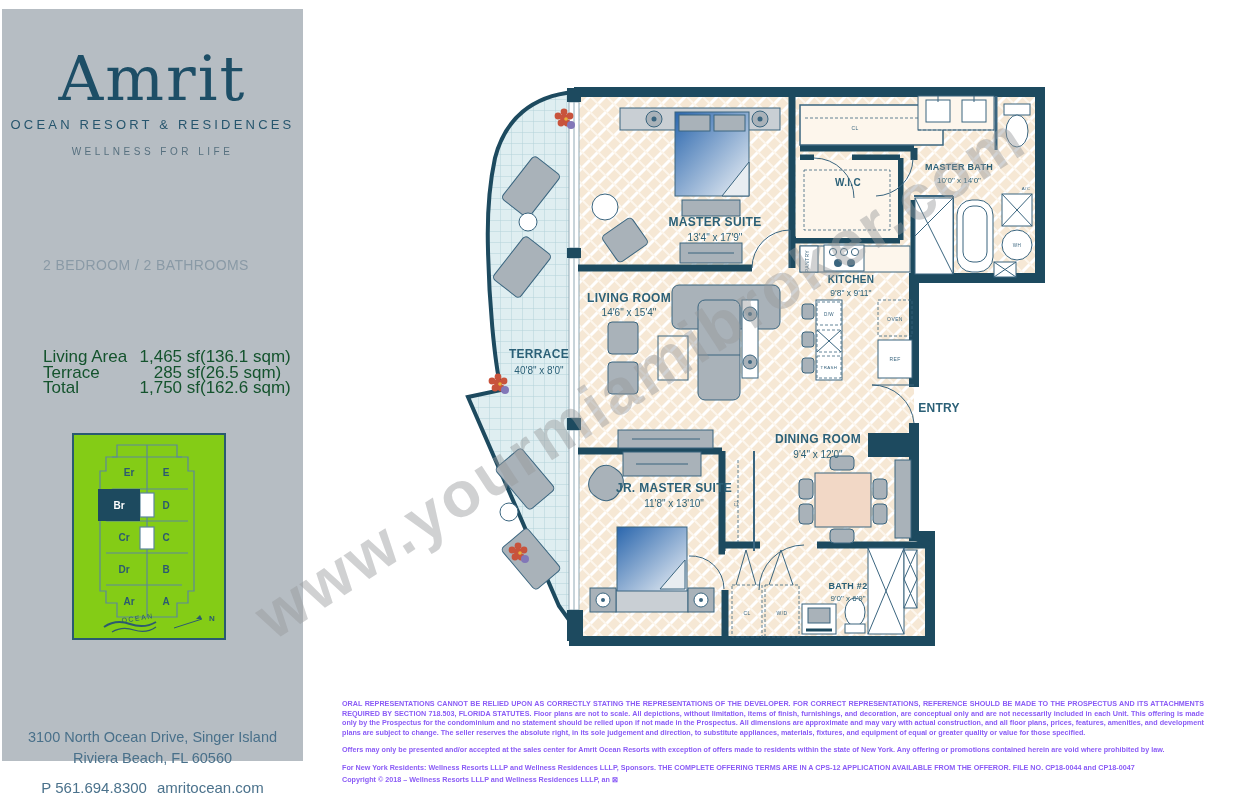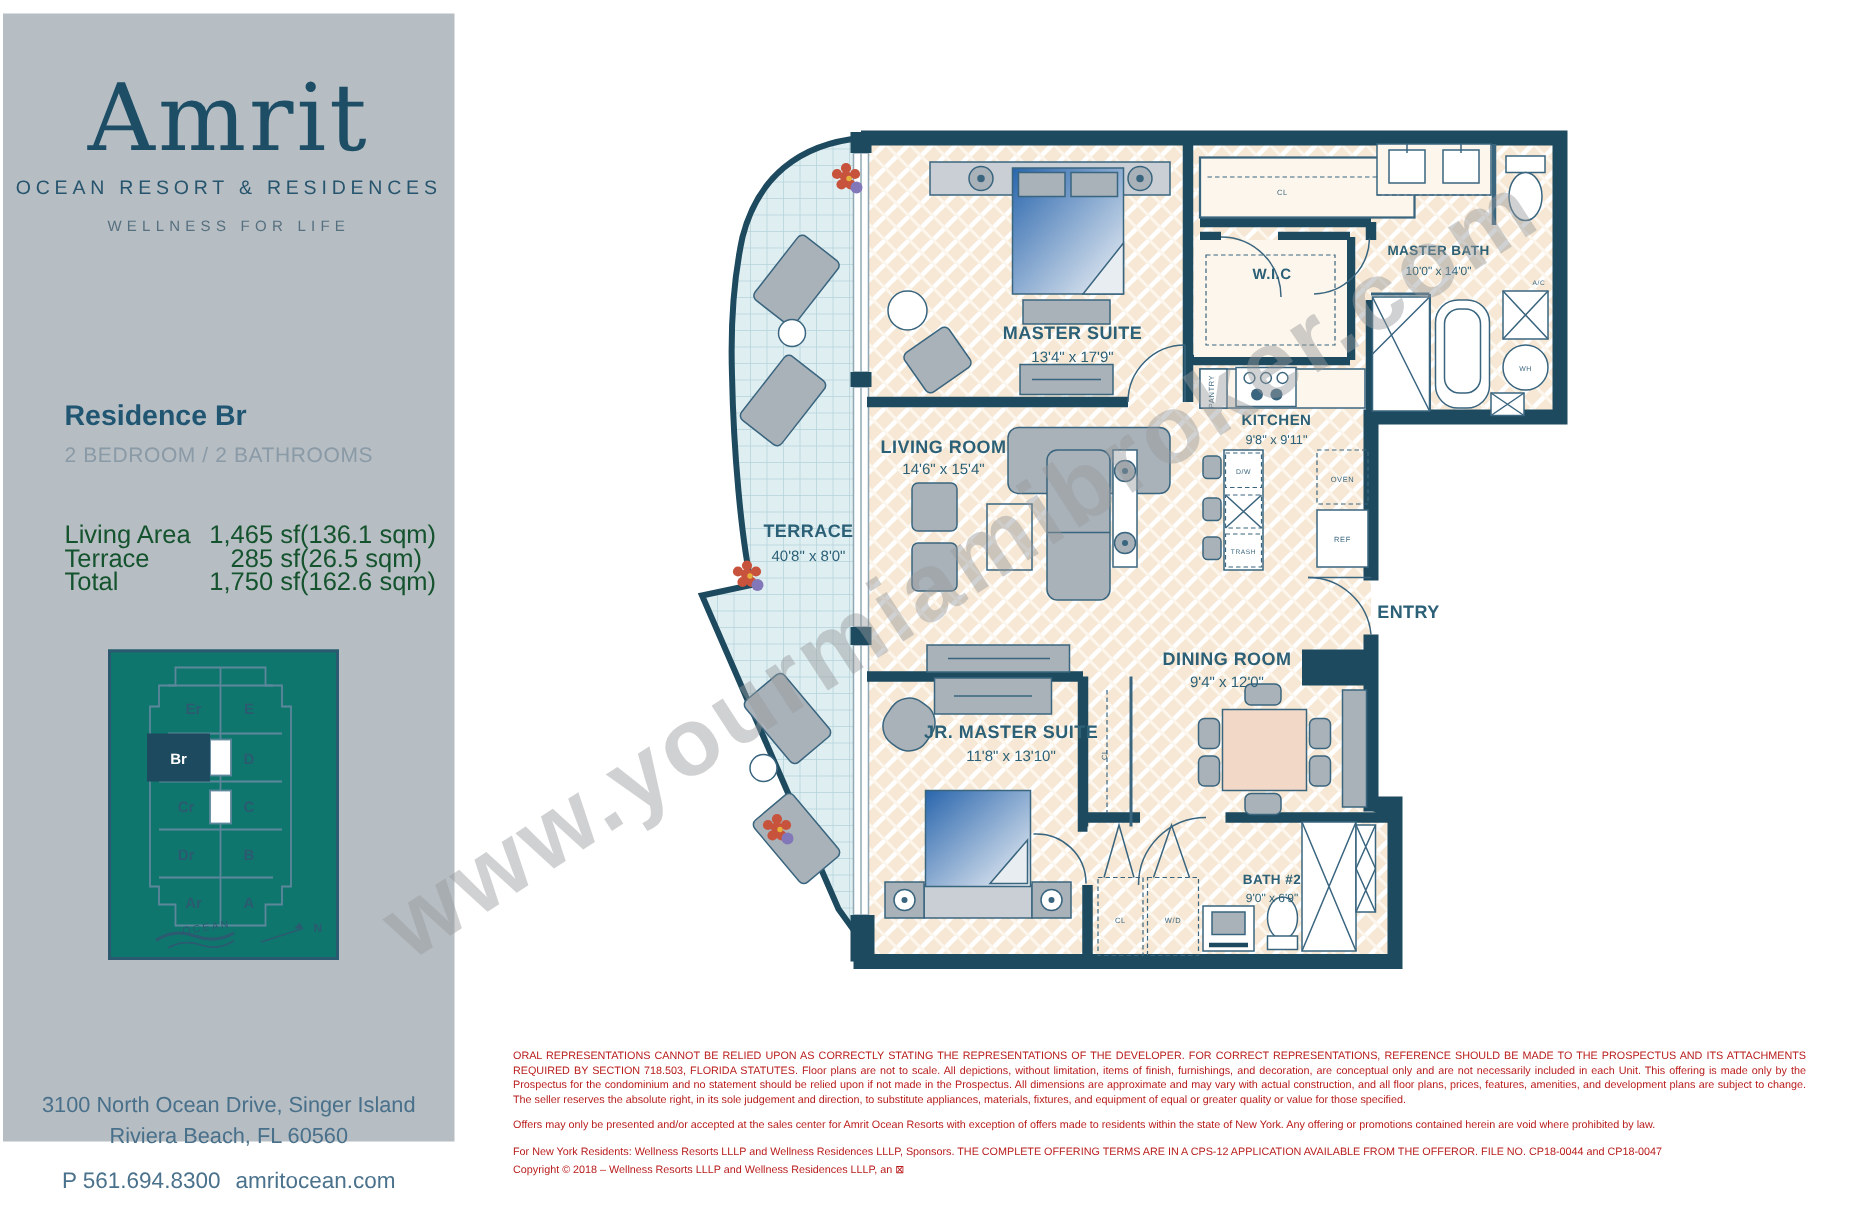--- a/index.html
+++ b/index.html
@@ -12,31 +12,31 @@
   .logo .sub{font-size:13px;letter-spacing:3.2px;color:#26556d;margin-top:6px;}
   .logo .tag{font-size:10px;letter-spacing:3.5px;color:#57707f;margin-top:14px;}
   .titleblock{position:absolute;left:41px;top:242px;width:240px;color:#1d566f;}
   .tower{font-size:27px;font-weight:bold;letter-spacing:.2px;}
   .residence{font-size:19px;font-weight:bold;margin-top:16px;color:#205672;}
   .config{font-size:14px;color:#8a9aa6;margin-top:6px;letter-spacing:.4px;}
   .stats{position:absolute;left:41px;top:340px;width:222px;font-size:17px;color:#14532d;}
   .stats .row{display:grid;grid-template-columns:95px 62px 92px;margin-bottom:.5px;line-height:15px;}
   .stats .sf{text-align:right;}
   .stats .sqm{}
-  .keyplan{position:absolute;left:70px;top:424px;width:150px;height:203px;background:#0f766e;
+  .keyplan{position:absolute;left:70px;top:424px;width:150px;height:203px;background:#84cc16;
            border:2px solid #2b5a70;}
   .address{position:absolute;left:0;top:718px;width:100%;text-align:center;color:#49708a;font-size:14.5px;line-height:21px;}
   .phone-row{margin-top:8px;display:flex;justify-content:center;gap:10px;font-size:15px;color:#4b728c;}
   
   .plan-svg{position:absolute;left:302px;top:0;}
   .watermark{position:absolute;left:150px;top:340px;width:980px;text-align:center;
              font-size:64px;font-weight:bold;letter-spacing:3px;color:rgba(150,152,155,.45);
              transform:rotate(-33deg);pointer-events:none;z-index:6;}
   
-  .legal{position:absolute;left:342px;top:699px;width:862px;color:#b91c1c;}
+  .legal{position:absolute;left:342px;top:699px;width:862px;color:#8b5cf6;font-weight:bold;}
   .legal p{margin:0 0 8px 0;font-size:7.2px;line-height:9.6px;text-align:justify;}
   .legal p.tight{margin-bottom:2px;}
   
   .wall{stroke:#1d4a5f;fill:none;}
   .rname{fill:#2b6077;font-weight:bold;font-size:12px;text-anchor:middle;letter-spacing:.3px;}
   .rdims{fill:#2b6077;font-size:10px;text-anchor:middle;}
   .tiny{fill:#3a657f;font-size:5px;text-anchor:middle;letter-spacing:.4px;}
   .furn{fill:#a9b2b9;stroke:#3a657f;stroke-width:1;}
   .furnlight{fill:#c9cfd4;stroke:#3a657f;stroke-width:1;}
   .fixw{fill:#ffffff;stroke:#3a657f;stroke-width:1;}
@@ -48,21 +48,20 @@
 <body>
 
 <div class="sidebar">
   <div class="logo">
     <div class="word">Amrit</div>
     <div class="sub">OCEAN RESORT &amp; RESIDENCES</div>
     <div class="tag">WELLNESS FOR LIFE</div>
   </div>
 
   <div class="titleblock">
-    <div class="residence">Residence Br</div>
     <div class="config">2 BEDROOM / 2 BATHROOMS</div>
   </div>
 
   <div class="stats">
     <div class="row">
       <span>Living Area</span>
       <span class="sf">1,465 sf</span>
       <span class="sqm">(136.1 sqm)</span>
     </div>
     <div class="row">

